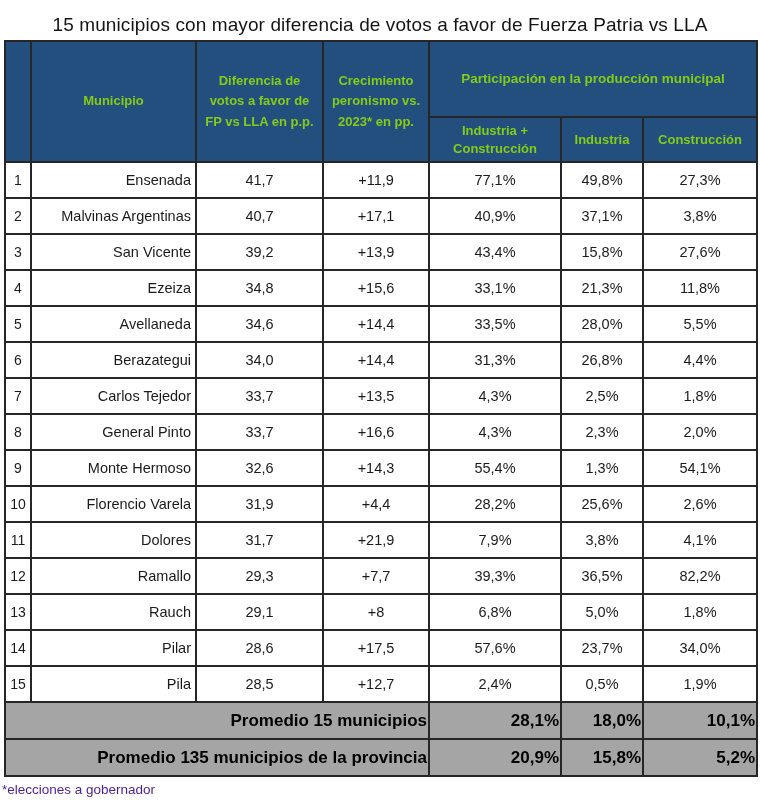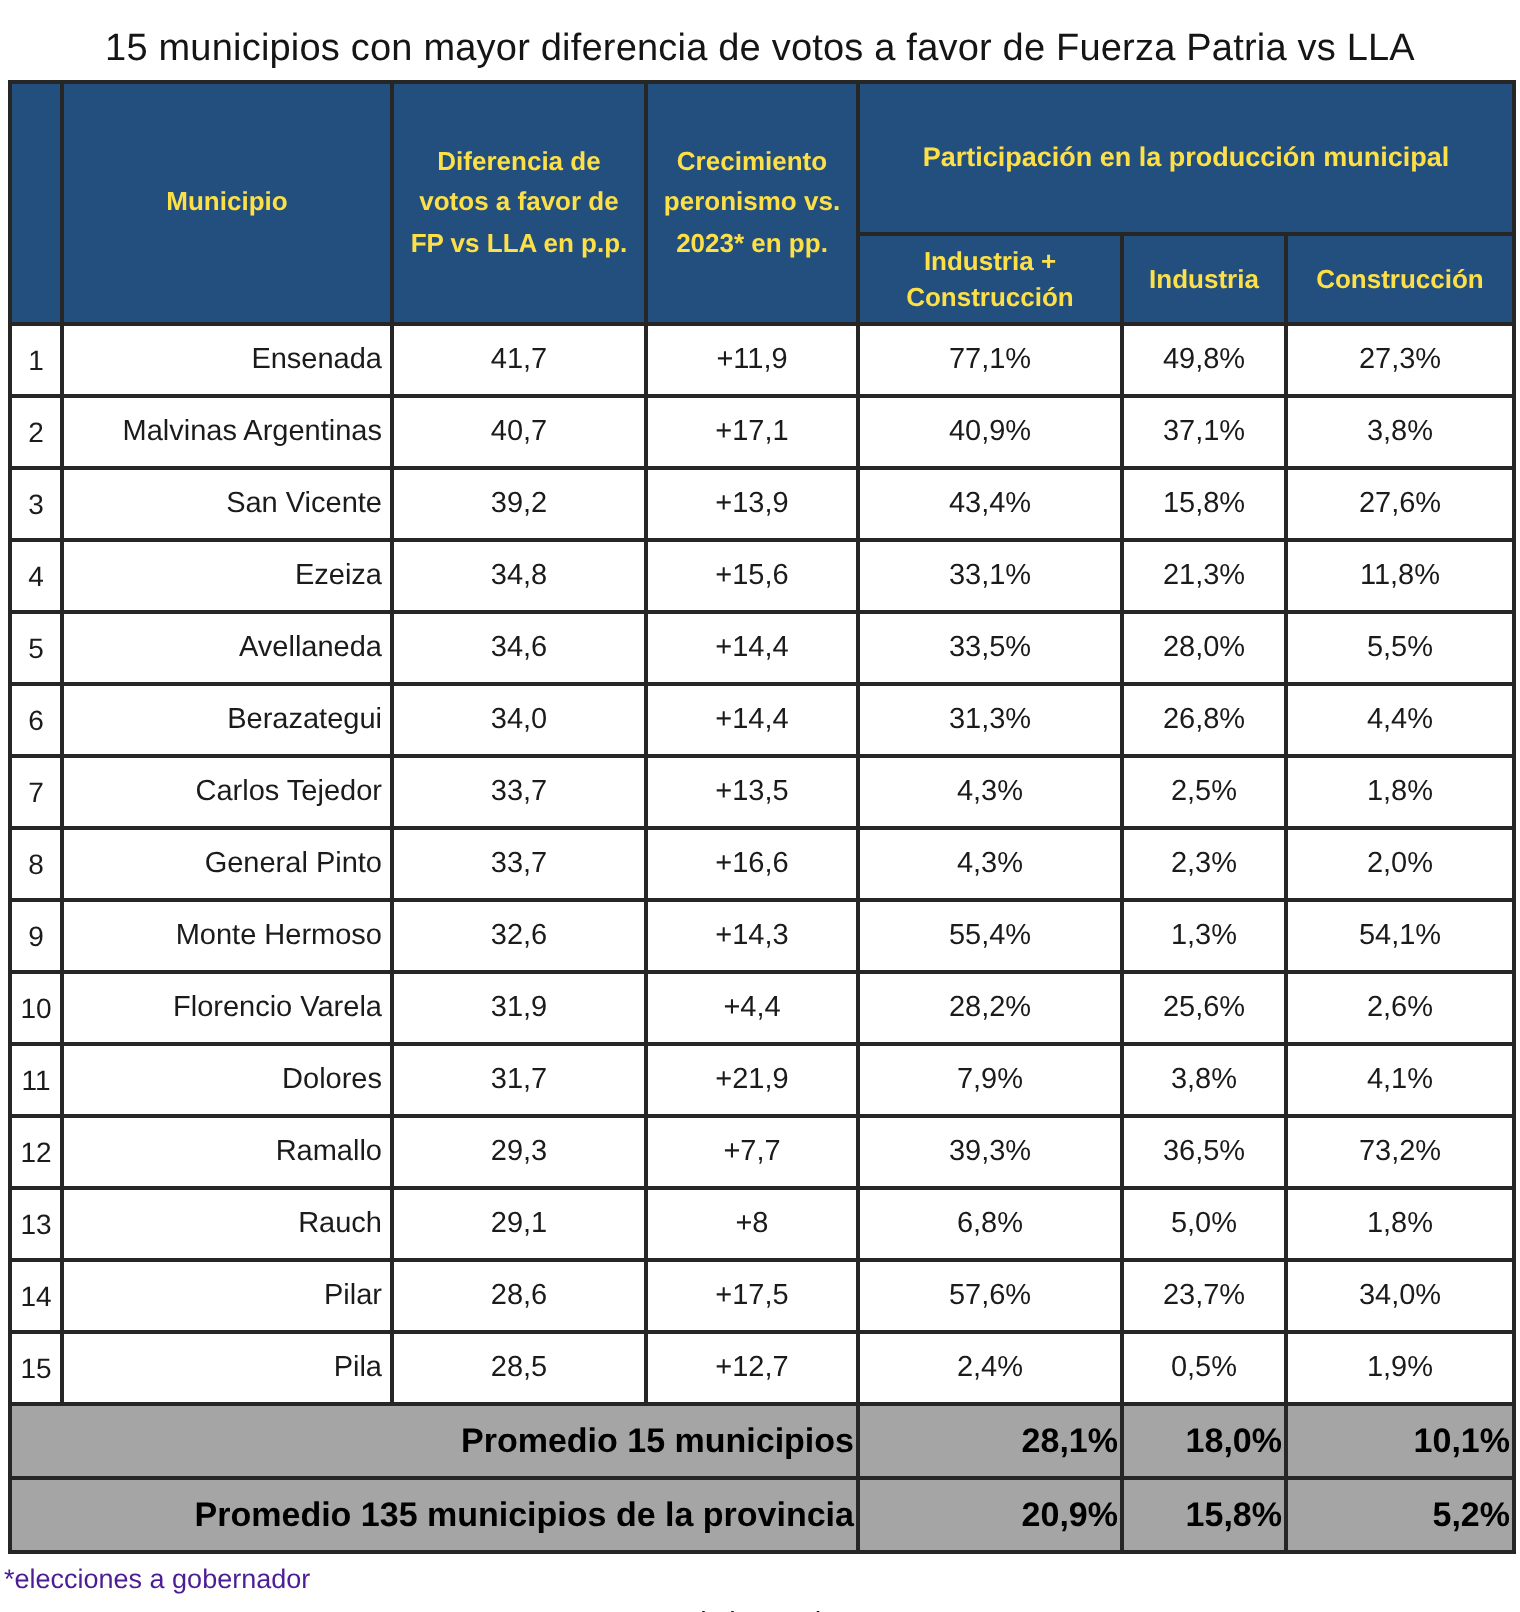--- a/index.html
+++ b/index.html
@@ -17,21 +17,21 @@
   .page{width:760px;height:806px;padding:2px 0 0 0;}
   .title{
     text-align:center;font-size:19px;font-weight:500;color:#151515;
     margin:12px 8px 4px 8px;letter-spacing:.1px;white-space:nowrap;
   }
   table{
     border-collapse:collapse;table-layout:fixed;width:752px;margin-left:4px;
   }
   th,td{border:2px solid var(--border);overflow:hidden;}
   thead th{
-    background:var(--blue);color:#fde047;font-weight:bold;font-size:13px;
+    background:var(--blue);color:#84cc16;font-weight:bold;font-size:13px;
     line-height:1.55;text-align:center;vertical-align:middle;padding:2px 6px;
   }
   thead tr.h1{height:76px;}
   thead tr.h2{height:45px;}
   thead th.part-h{font-size:13.5px;margin-top:20px;}
   thead th.sub-h{line-height:1.35;padding:2px 4px;}
   tbody td{
     height:36px;font-size:14.5px;text-align:center;vertical-align:middle;
     background:#ffffff;color:var(--ink);padding:0 4px;
   }
@@ -178,21 +178,21 @@
           <td class="num">3,8%</td>
           <td class="num">4,1%</td>
         </tr>
         <tr>
           <td class="rank">12</td>
           <td class="muni">Ramallo</td>
           <td class="num">29,3</td>
           <td class="num">+7,7</td>
           <td class="num">39,3%</td>
           <td class="num">36,5%</td>
-          <td class="num">73,2%</td>
+          <td class="num">82,2%</td>
         </tr>
         <tr>
           <td class="rank">13</td>
           <td class="muni">Rauch</td>
           <td class="num">29,1</td>
           <td class="num">+8</td>
           <td class="num">6,8%</td>
           <td class="num">5,0%</td>
           <td class="num">1,8%</td>
         </tr>

